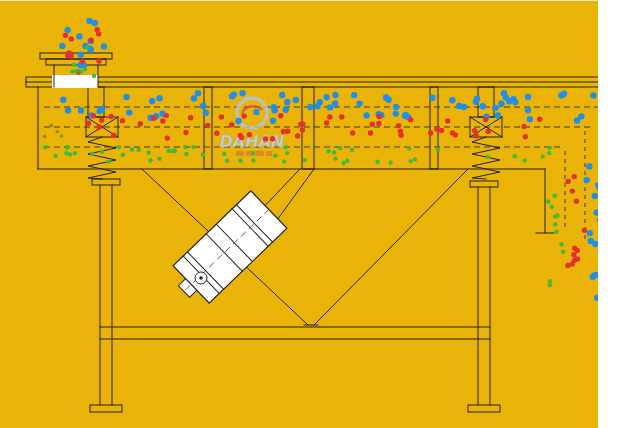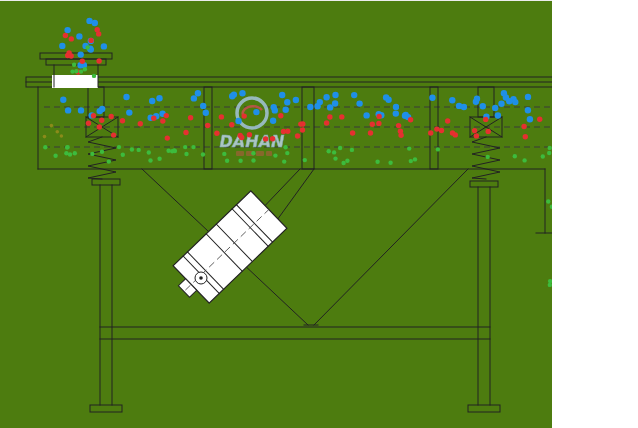--- a/index.html
+++ b/index.html
@@ -1,17 +1,17 @@
 <!DOCTYPE html>
 <html><head>
 <meta charset="utf-8">
 <style>
   html,body{margin:0;padding:0;background:#ffffff;}
   .stage{
-    width:552px;height:428px;position:relative;background:#4d7c0f;
+    width:598px;height:428px;position:relative;background:#eab308;
     border-top:1px solid #ececec;overflow:hidden;
     font-family:"DejaVu Sans", sans-serif;
   }
   svg{display:block;}
   .ln{stroke:#222;stroke-width:1;fill:none;stroke-linecap:square;}
   .mesh{stroke:#3a3a3a;stroke-width:1;fill:none;stroke-dasharray:6 4;}
   .guide{stroke:#3a3a3a;stroke-width:1;fill:none;stroke-dasharray:4 4;}
   .whitefill{fill:#ffffff;stroke:#222;stroke-width:1;}
   .nofill{fill:none;stroke:#222;stroke-width:1;}
   .wm-text{

